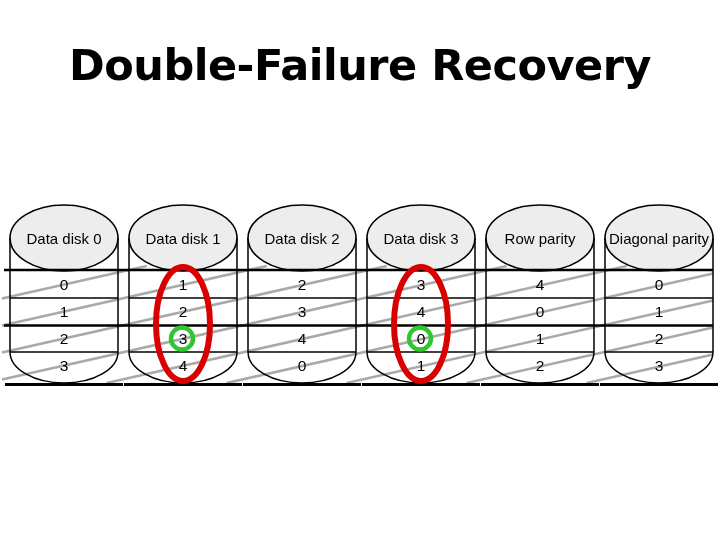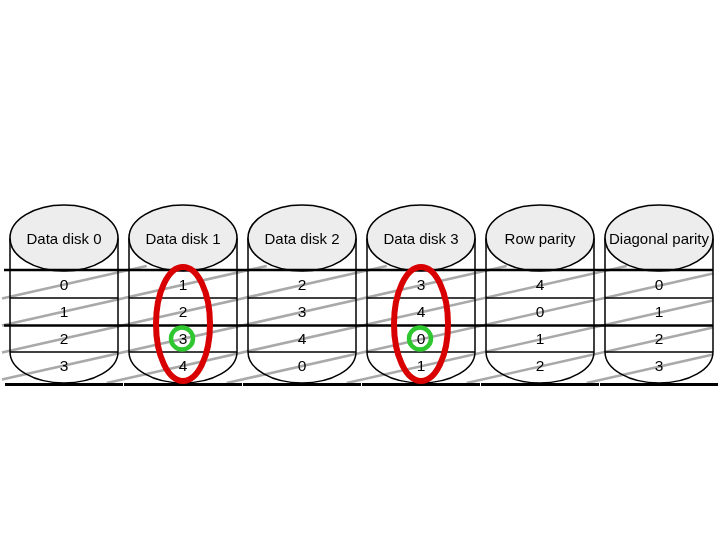--- a/index.html
+++ b/index.html
@@ -22,20 +22,21 @@
     letter-spacing:-0.5px;
     white-space:nowrap;
   }
   #diagram-svg{position:absolute;left:0;top:0;}
   text{font-family:"Liberation Sans", sans-serif;}
 </style>
 </head>
 <body>
 
 <div id="page">
+  <div id="slide-title">Double-Failure Recovery</div>
   <svg id="diagram-svg" width="720" height="540" viewBox="0 0 720 540" xmlns="http://www.w3.org/2000/svg">
       <g>
         <line x1="2.0" y1="298.6" x2="146.7" y2="266.0" stroke="#a9a9a9" stroke-width="2.6"></line>
         <line x1="2.0" y1="325.6" x2="266.7" y2="266.0" stroke="#a9a9a9" stroke-width="2.6"></line>
         <line x1="2.0" y1="352.6" x2="386.7" y2="266.0" stroke="#a9a9a9" stroke-width="2.6"></line>
         <line x1="2.0" y1="379.6" x2="506.7" y2="266.0" stroke="#a9a9a9" stroke-width="2.6"></line>
         <line x1="106.7" y1="383.0" x2="626.7" y2="266.0" stroke="#a9a9a9" stroke-width="2.6"></line>
         <line x1="226.7" y1="383.0" x2="713.0" y2="273.6" stroke="#a9a9a9" stroke-width="2.6"></line>
         <line x1="346.7" y1="383.0" x2="713.0" y2="300.6" stroke="#a9a9a9" stroke-width="2.6"></line>
         <line x1="466.7" y1="383.0" x2="713.0" y2="327.6" stroke="#a9a9a9" stroke-width="2.6"></line>

